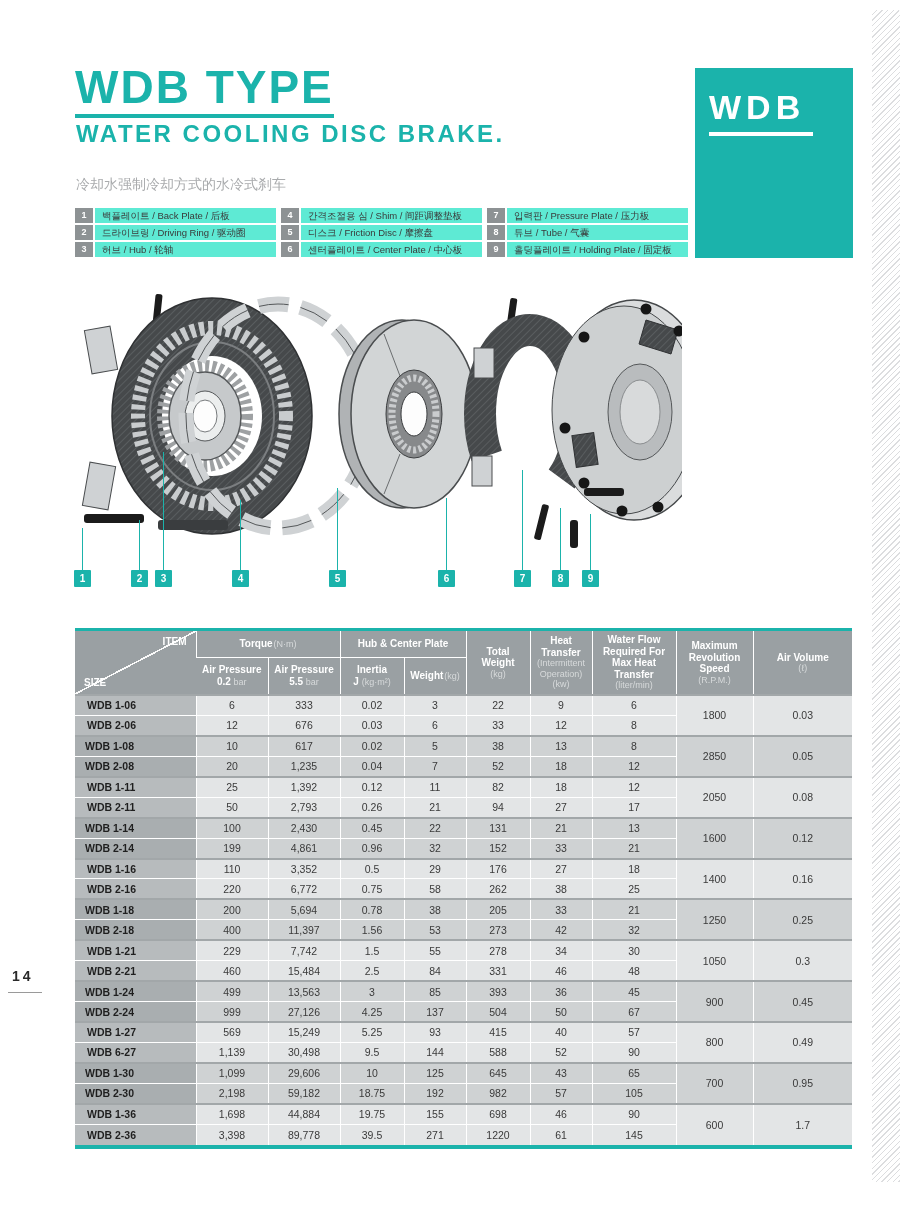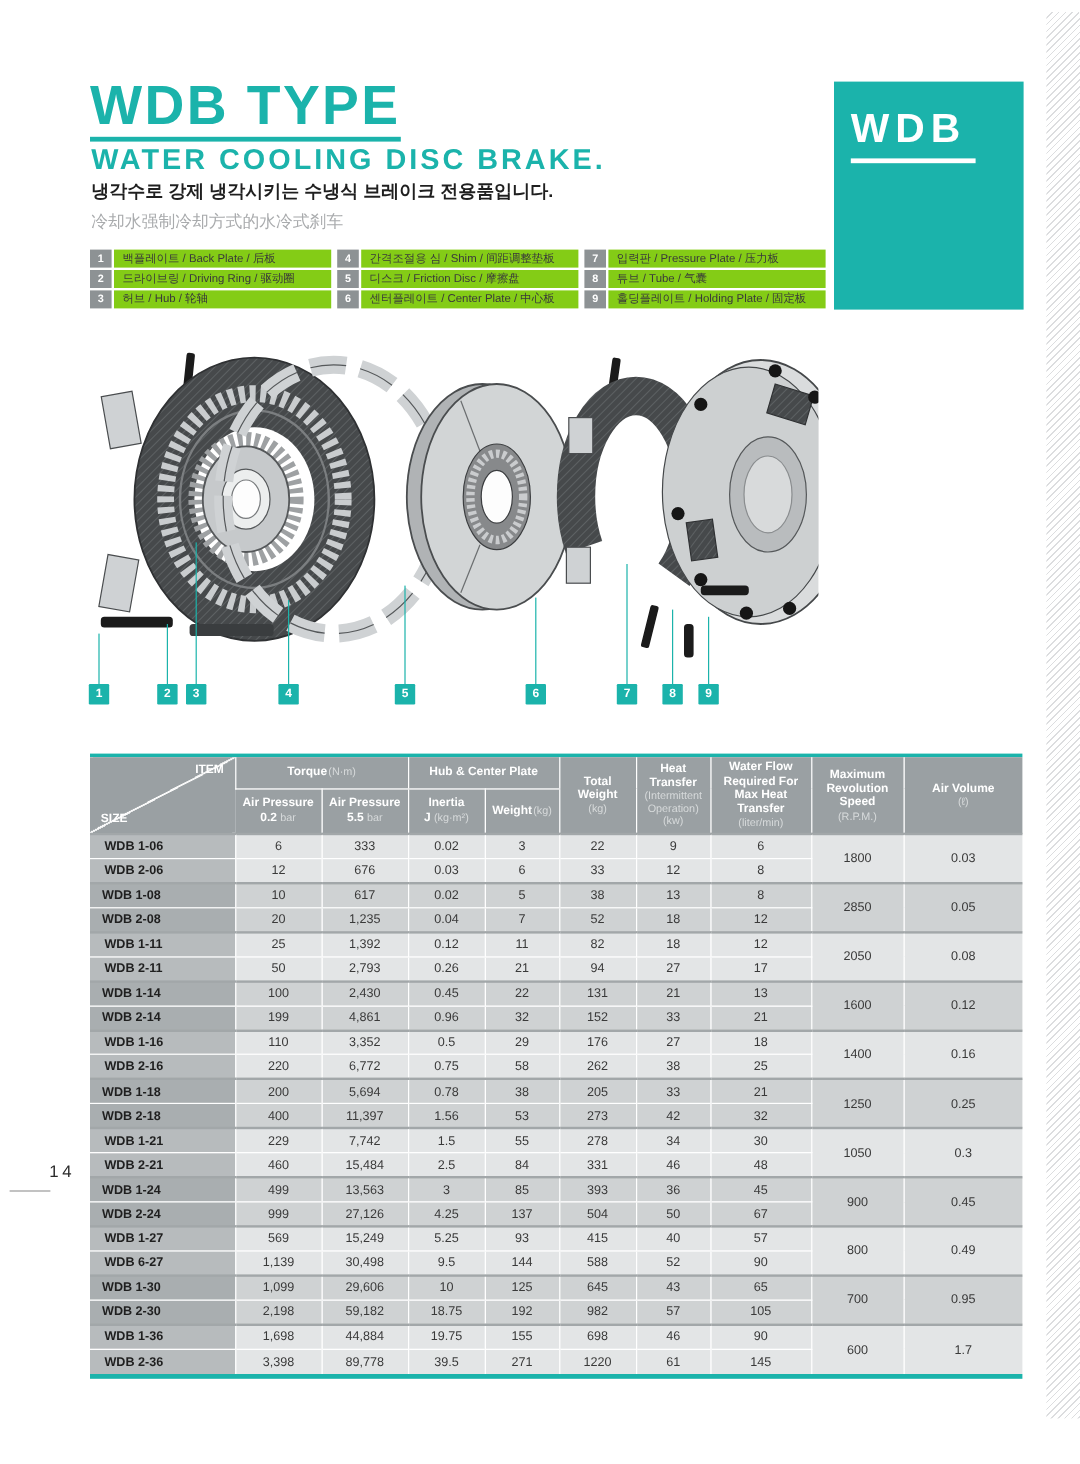--- a/index.html
+++ b/index.html
@@ -33,34 +33,34 @@
   .corner-box .wdb{display:inline-block;margin:20px 12px 0 14px;color:#fff;font-size:34px;
     font-weight:bold;letter-spacing:5px;border-bottom:4px solid #fff;padding:0 8px 5px 0;}
 
   
   .legend{position:absolute;left:75px;top:208px;display:grid;
     grid-template-columns:repeat(3,201px);grid-template-rows:repeat(3,15px);
     grid-auto-flow:column;gap:2px 5px;}
   .lg-row{display:flex;height:15px;}
   .lg-num{width:18px;background:var(--bar-gray);color:#fff;font-size:9px;font-weight:bold;
     text-align:center;line-height:15px;margin-right:2px;flex:none;}
-  .lg-label{flex:1;background:#84cc16;font-size:9.5px;color:#3a3a3a;line-height:15px;
+  .lg-label{flex:1;background:#5eead4;font-size:9.5px;color:#3a3a3a;line-height:15px;
     padding-left:7px;white-space:nowrap;overflow:hidden;}
 
   
   .drawing{position:absolute;left:62px;top:288px;}
 
   
   .callout-badge{position:absolute;width:17px;height:17px;background:var(--accent);
     color:#fff;font-size:10px;font-weight:bold;text-align:center;line-height:17px;border-radius:1px;}
   .callout-line{position:absolute;width:1px;background:var(--accent);}
 
   
-  .page-num{position:absolute;left:12px;top:968px;font-size:14px;font-weight:normal;
-    letter-spacing:3px;color:#2a2a2a;margin-left:29px;}
+  .page-num{position:absolute;left:12px;top:968px;font-size:14px;font-weight:bold;
+    letter-spacing:3px;color:#2a2a2a;}
   .page-num-rule{position:absolute;left:8px;top:992px;width:34px;height:1px;background:#9a9a9a;}
 
   
   .tech{position:absolute;left:75px;top:628px;width:777px;}
   .tech-title{height:27px;line-height:27px;background:var(--bar-gray);color:#fff;
     font-size:13px;font-weight:bold;letter-spacing:0.8px;padding-left:14px;}
   .tech-rule{height:3px;background:var(--accent);}
   table{border-collapse:collapse;width:777px;table-layout:fixed;}
   thead th{background:var(--header-gray);color:#fff;font-size:10px;font-weight:bold;
     border-left:1px solid #fff;border-bottom:1px solid #fff;padding:2px 1px;vertical-align:middle;}
@@ -93,21 +93,20 @@
 </style>
 </head>
 <body>
 
 <div class="page">
 
   <div class="hatch-strip"></div>
 
   <div class="main-title">WDB TYPE</div>
   <div class="sub-title">WATER COOLING DISC BRAKE.</div>
-  <div class="desc-ko">냉각수로 강제 냉각시키는 수냉식 브레이크 전용품입니다.</div>
   <div class="desc-zh">冷却水强制冷却方式的水冷式刹车</div>
 
   <div class="corner-box">
     <span class="wdb">WDB</span>
   </div>
 
   <div class="legend" id="legend">
       <div class="lg-row">
         <span class="lg-num">1</span>
         <span class="lg-label">백플레이트 / Back Plate / 后板</span>

